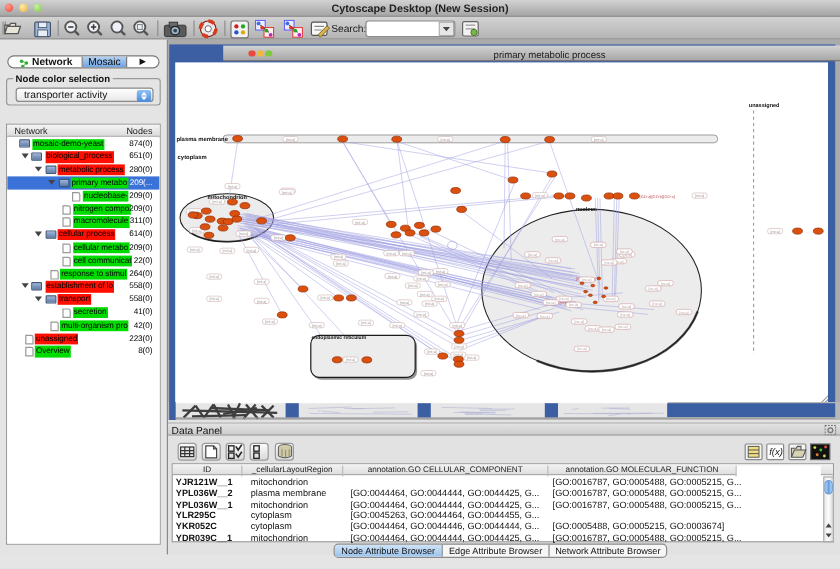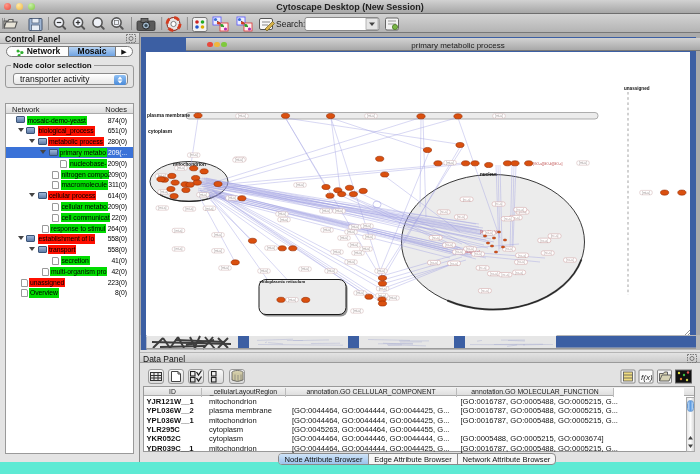--- a/index.html
+++ b/index.html
@@ -1,31 +1,31 @@
 <!DOCTYPE html>
 <html><head>
 <meta charset="utf-8">
 <style>
 * { margin:0; padding:0; box-sizing:border-box; -webkit-font-smoothing:antialiased; }
 text { -webkit-font-smoothing:antialiased; }
 html,body { width:700px; height:474px; overflow:hidden; font-family:"Liberation Sans", sans-serif; }
-#app { position:relative; width:700px; height:474px; background:#5eead4; }
+#app { position:relative; width:700px; height:474px; background:#e5e5e5; }
 .abs { position:absolute; }
 #titlebar { left:0; top:0; width:700px; height:14px;
   background:linear-gradient(#d2d2d2,#a6a6a6); border-bottom:1px solid #6e6e6e; }
 #titlebar .tl { position:absolute; top:3px; width:7px; height:7px; border-radius:50%; }
 #apptitle { position:absolute; top:1.5px; width:700px; text-align:center; font-size:9px; font-weight:bold; color:#222; }
 #toolbar { left:0; top:14px; width:700px; height:19px;
   background:linear-gradient(#d3d3d3,#b4b4b4); border-bottom:1px solid #787878; }
 #cpanel { left:0; top:33px; width:140px; height:429px; background:#e4e4e4; border-right:1px solid #8a8a8a; }
 #cphead { position:absolute; left:0; top:0; width:139px; height:11px; background:linear-gradient(#e0e0e0,#c6c6c6); border-bottom:1px solid #9a9a9a; }
 #cphead span { position:absolute; left:5px; top:1px; font-size:8.5px; font-weight:bold; color:#1a1a1a; }
 #tabs { position:absolute; left:6px; top:13px; width:127px; height:10.5px; border:1px solid #7a7a7a; border-radius:6px; background:#fdfdfd; overflow:hidden; display:flex; }
 #tab-network { position:relative; width:61px; height:100%; font-size:8.5px; font-weight:bold; color:#111; text-align:center; line-height:9.5px; }
-#tab-mosaic { width:48px; height:100%; background:linear-gradient(#b5d2f2,#6fa3e3); border-left:1px solid #7a7a7a; border-right:1px solid #7a7a7a; font-size:8.5px; font-weight:bold; color:#0a0a0a; text-align:center; line-height:9.5px; }
+#tab-mosaic { width:38px; height:100%; background:linear-gradient(#b5d2f2,#6fa3e3); border-left:1px solid #7a7a7a; border-right:1px solid #7a7a7a; font-size:8.5px; font-weight:normal; color:#0a0a0a; text-align:center; line-height:9.5px; }
 #tab-arrow { flex:1; font-size:7px; text-align:center; line-height:10px; color:#111; }
 #grpbox { position:absolute; left:5px; top:32px; width:129px; height:23px; border:1px solid #9a9a9a; border-radius:3px; }
 #grpbox .lbl { position:absolute; left:5px; top:-5px; background:#e4e4e4; padding:0 2px; font-size:8px; font-weight:bold; color:#111; }
 #combo { position:absolute; left:7px; top:7px; width:115px; height:12px; background:linear-gradient(#ffffff,#e8e8e8); border:1px solid #8a8a8a; border-radius:3px; font-size:8.5px; color:#111; line-height:11px; padding-left:6px; }
 #combo .stepper { position:absolute; right:1px; top:0.5px; width:12px; height:10px; background:linear-gradient(#8fc1f5,#4a8ad8); border-radius:2px; }
 #selnodes { position:absolute; left:13px; top:57px; width:120px; height:10px; font-size:8.5px; color:#111;margin-top:21px; }
 #selnodes .box { position:absolute; left:0; top:0; width:9px; height:9px; background:linear-gradient(#9ecdf7,#3f87da); border:1px solid #3a6ea5; border-radius:2px; }
 #selnodes .box:after { content:"\2713"; position:absolute; left:1px; top:-1.5px; font-size:9px; color:#fff; font-weight:bold; }
 #selnodes .txt { position:absolute; left:12px; top:0px; }
 #treewrap { position:absolute; left:5px; top:70px; width:129px; height:351px; border:1px solid #9a9a9a; background:#fff; }
@@ -132,27 +132,20 @@
 <text x="276" y="12.5" font-size="8.5" fill="#1a1a1a">Search:</text>
 <rect x="305" y="3.5" width="74" height="13" rx="2" fill="#fff" stroke="#8a8a8a" stroke-width="1"></rect>
 <rect x="366" y="4.5" width="12" height="11" fill="#e6e6e6" stroke="#9a9a9a" stroke-width="0.7"></rect>
         <path d="M369 8.5 L375 8.5 L372 12 Z" fill="#444"></path>
 <rect x="385.5" y="4" width="13" height="12" rx="1.5" fill="#f2f2f2" stroke="#666" stroke-width="1"></rect>
         <line x1="388" y1="7" x2="396" y2="7" stroke="#999" stroke-width="1"></line>
         <line x1="388" y1="10" x2="396" y2="10" stroke="#999" stroke-width="1"></line>
         <circle cx="395" cy="13" r="2.6" fill="#7ab648" stroke="#3c6e14" stroke-width="0.7"></circle>
       </svg></div>
   <div class="abs" id="cpanel">
-    <div id="cphead">
-        <span>Control Panel</span>
-<svg style="position:absolute;right:3px;top:1px;" width="10" height="9">
-          <rect x="0.5" y="0.5" width="9" height="8" fill="none" stroke="#777" stroke-width="1" stroke-dasharray="1.5 1"></rect>
-          <circle cx="5" cy="4.5" r="2" fill="none" stroke="#777" stroke-width="1"></circle>
-        </svg>
-      </div>
     <div id="tabs">
       <div id="tab-network"><svg style="position:absolute;left:9px;top:1.5px;" width="8" height="8">
             <circle cx="2" cy="2" r="1.5" fill="#2fae2f"></circle>
             <circle cx="6" cy="3.5" r="1.5" fill="#2fae2f"></circle>
             <circle cx="3" cy="6.5" r="1.5" fill="#2fae2f"></circle>
             <line x1="2" y1="2" x2="6" y2="3.5" stroke="#2fae2f" stroke-width="0.7"></line>
             <line x1="6" y1="3.5" x2="3" y2="6.5" stroke="#2fae2f" stroke-width="0.7"></line>
           </svg><span style="margin-left:12px;">Network</span></div>
       <div id="tab-mosaic">Mosaic</div>
       <div id="tab-arrow">▶</div>

